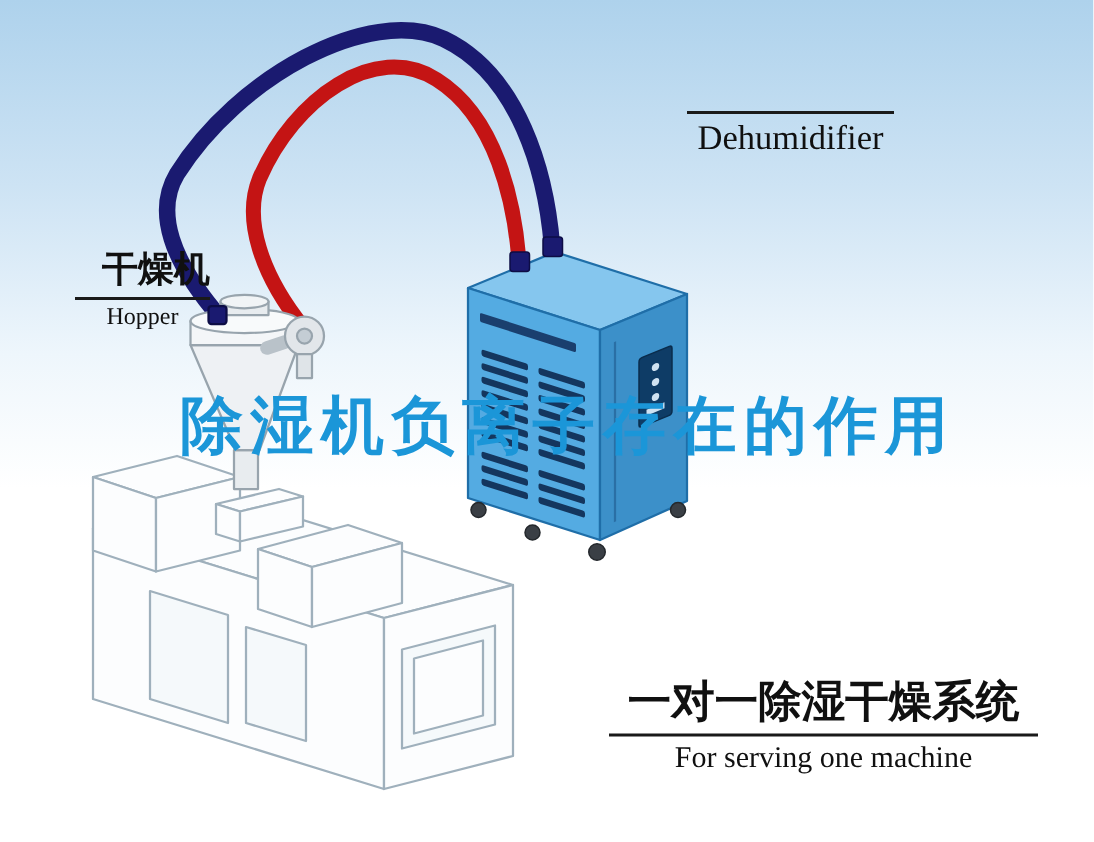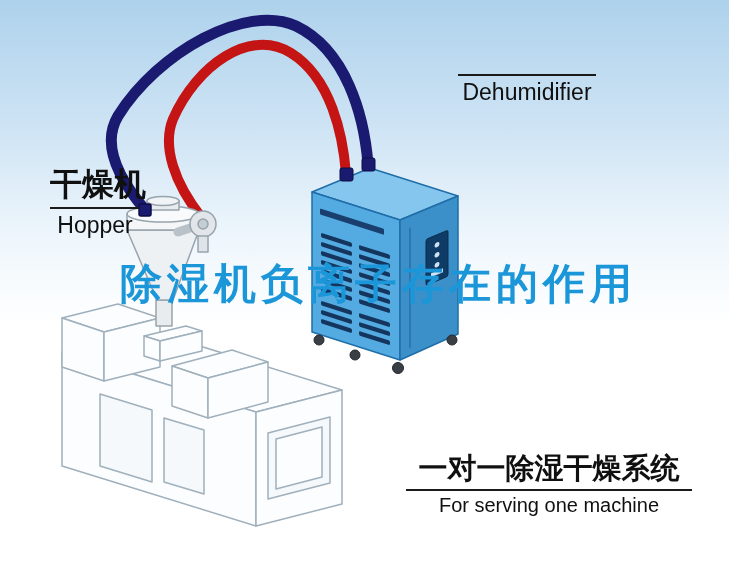--- a/index.html
+++ b/index.html
@@ -5,24 +5,24 @@
   html,body{margin:0;padding:0;background:#fff;}
   .stage{
     position:relative;width:729px;height:561px;overflow:hidden;
     background:linear-gradient(180deg,#aed2ec 0%,#cde3f4 22%,#eef6fc 42%,#ffffff 58%);
     font-family:"Liberation Sans",sans-serif;
   }
   .stage svg{position:absolute;left:0;top:0;}
   .label{position:absolute;text-align:center;color:#101010;z-index:3;}
   .label .zh{font-weight:bold;line-height:1.15;white-space:nowrap;}
   .label .rule{height:2px;background:#1a1a1a;margin:4px 0 3px;}
-  .label .en{font-family:Liberation Sans, sans-serif;white-space:nowrap;}
+  .label .en{font-family:Liberation Serif, serif;white-space:nowrap;}
   .hopper-label{left:50px;top:166px;width:90px;}
-  .hopper-label .zh{font-size:32px;text-align:right;}
-  .hopper-label .en{font-size:23px;}
+  .hopper-label .zh{font-size:24px;text-align:right;}
+  .hopper-label .en{font-size:16px;}
   .dehum-label{left:458px;top:70px;width:138px;}
   .dehum-label .zh{font-size:32px;}
   .dehum-label .en{font-size:23px;}
   .system-label{left:406px;top:452px;width:286px;text-align:center;}
   .system-label .zh{font-size:29px;}
   .system-label .en{font-size:20px;}
   .main-title{
     position:absolute;left:120px;top:256px;z-index:4;
     font-size:42px;font-weight:bold;
     letter-spacing:5px;color:#1b96d8;white-space:nowrap;

